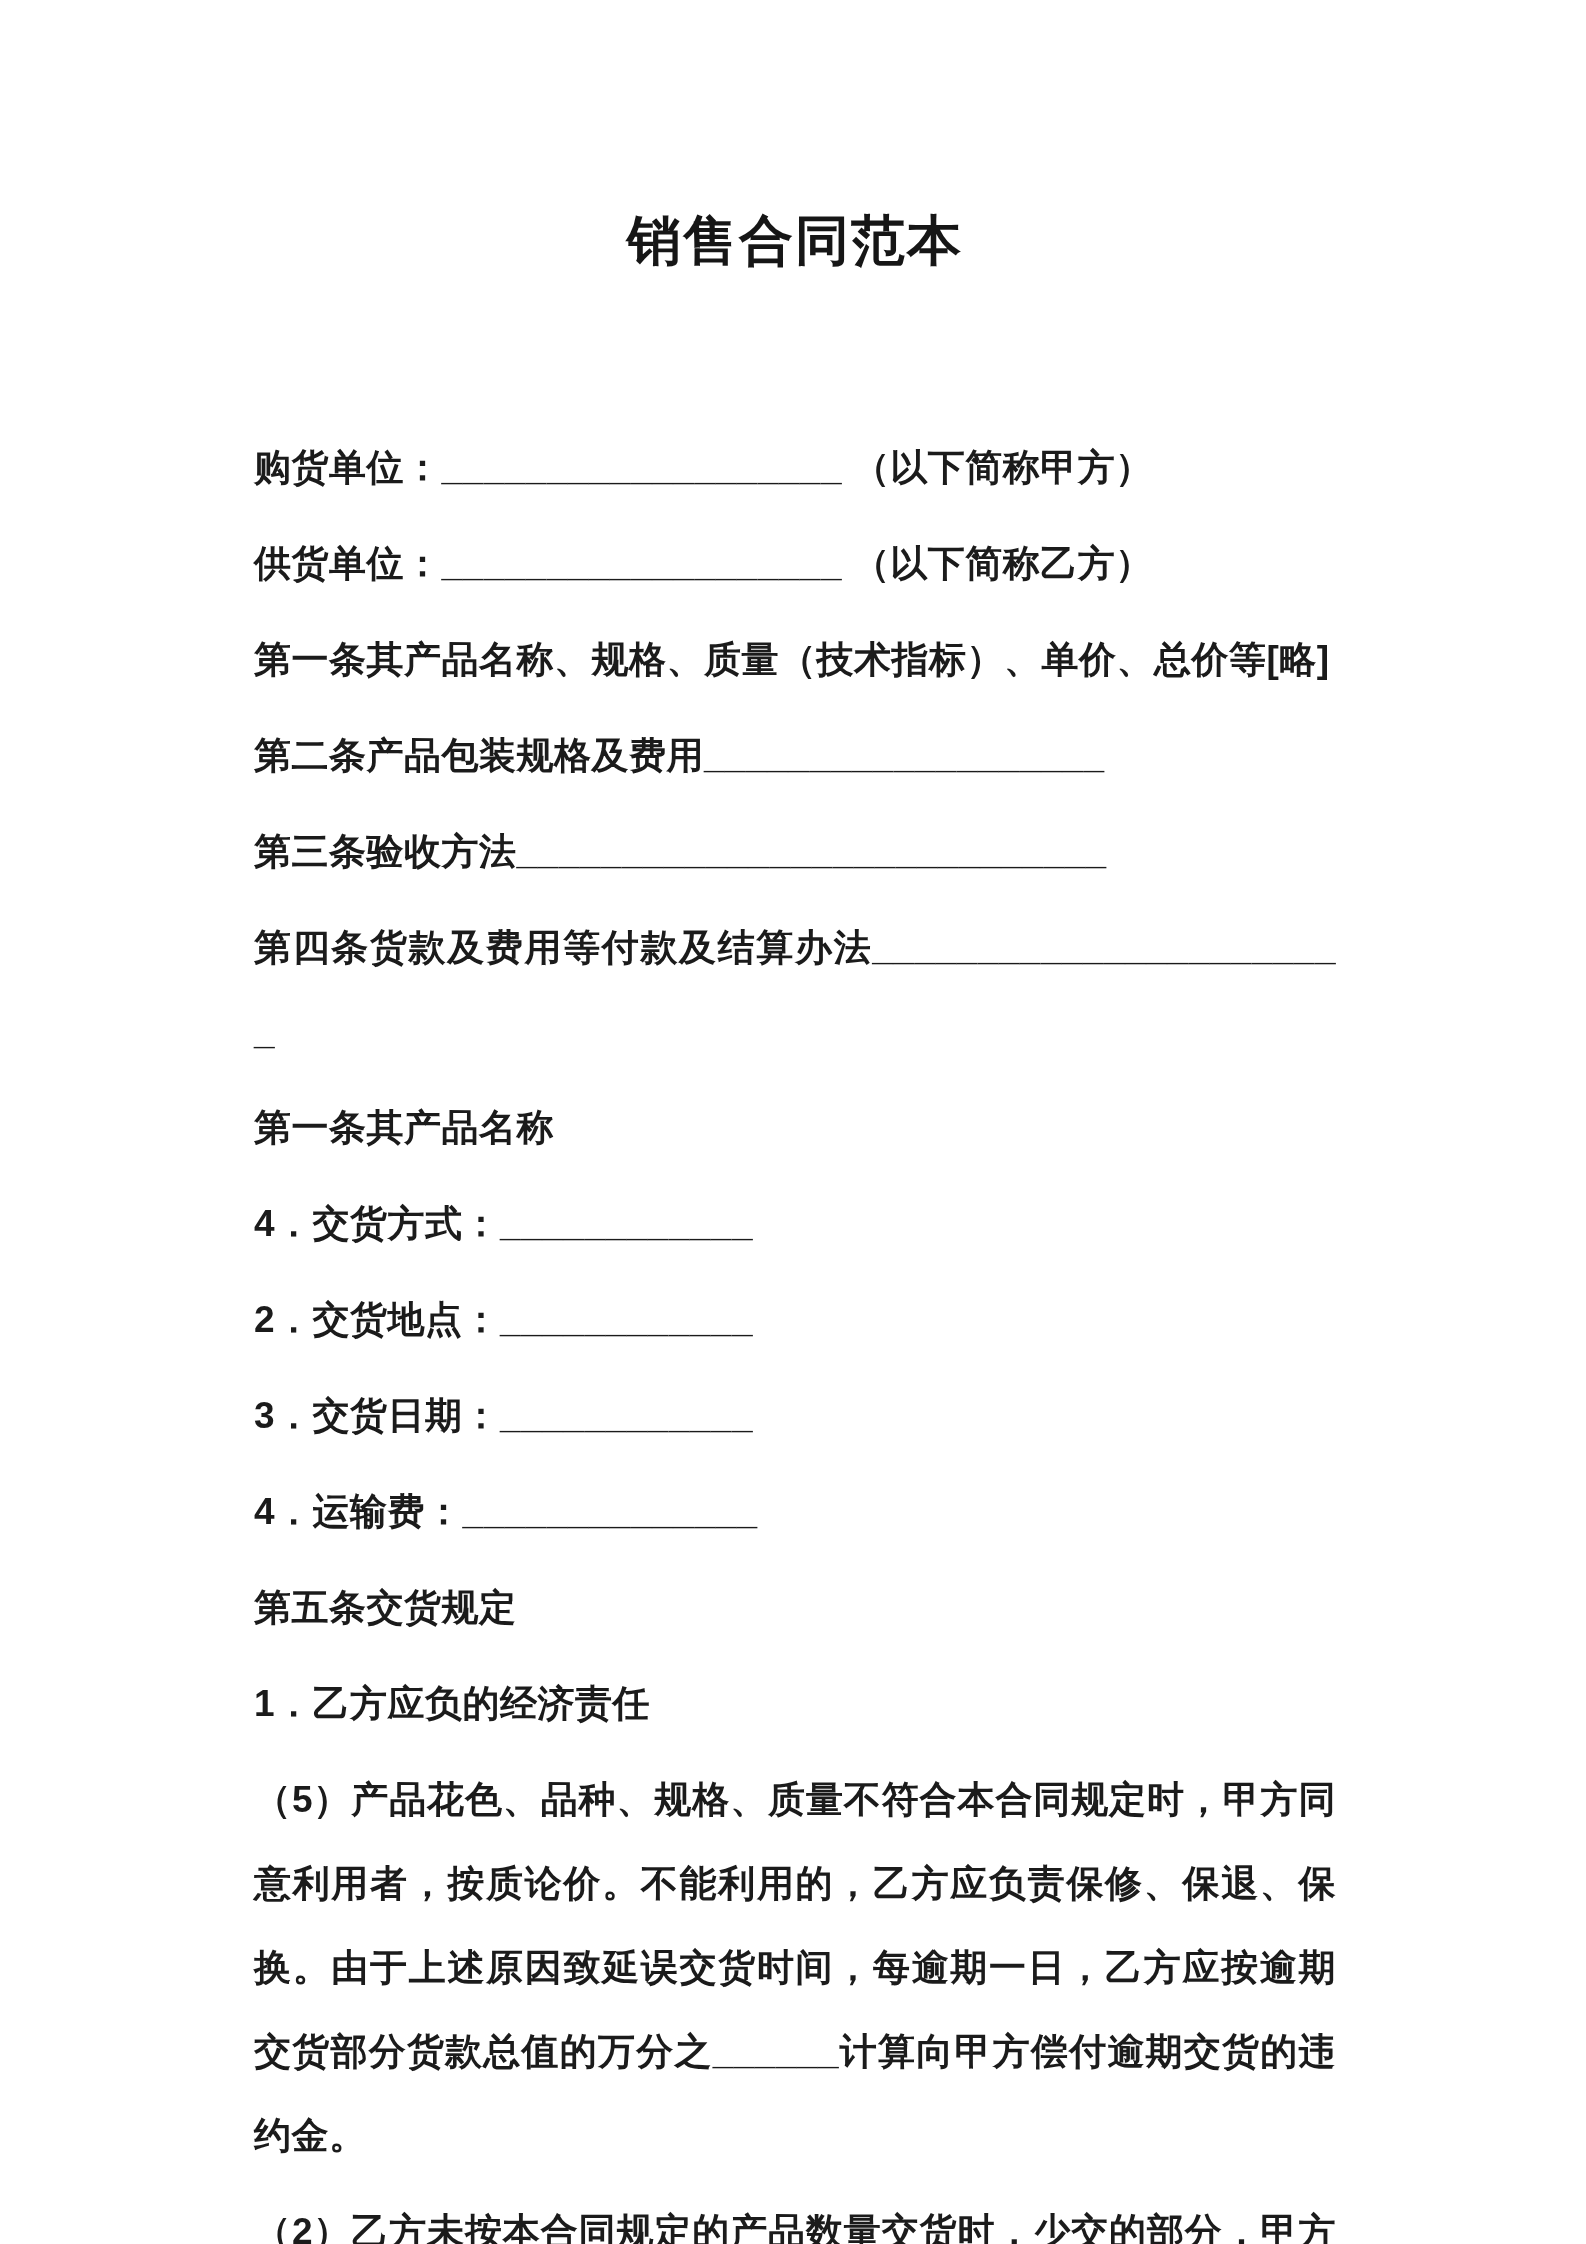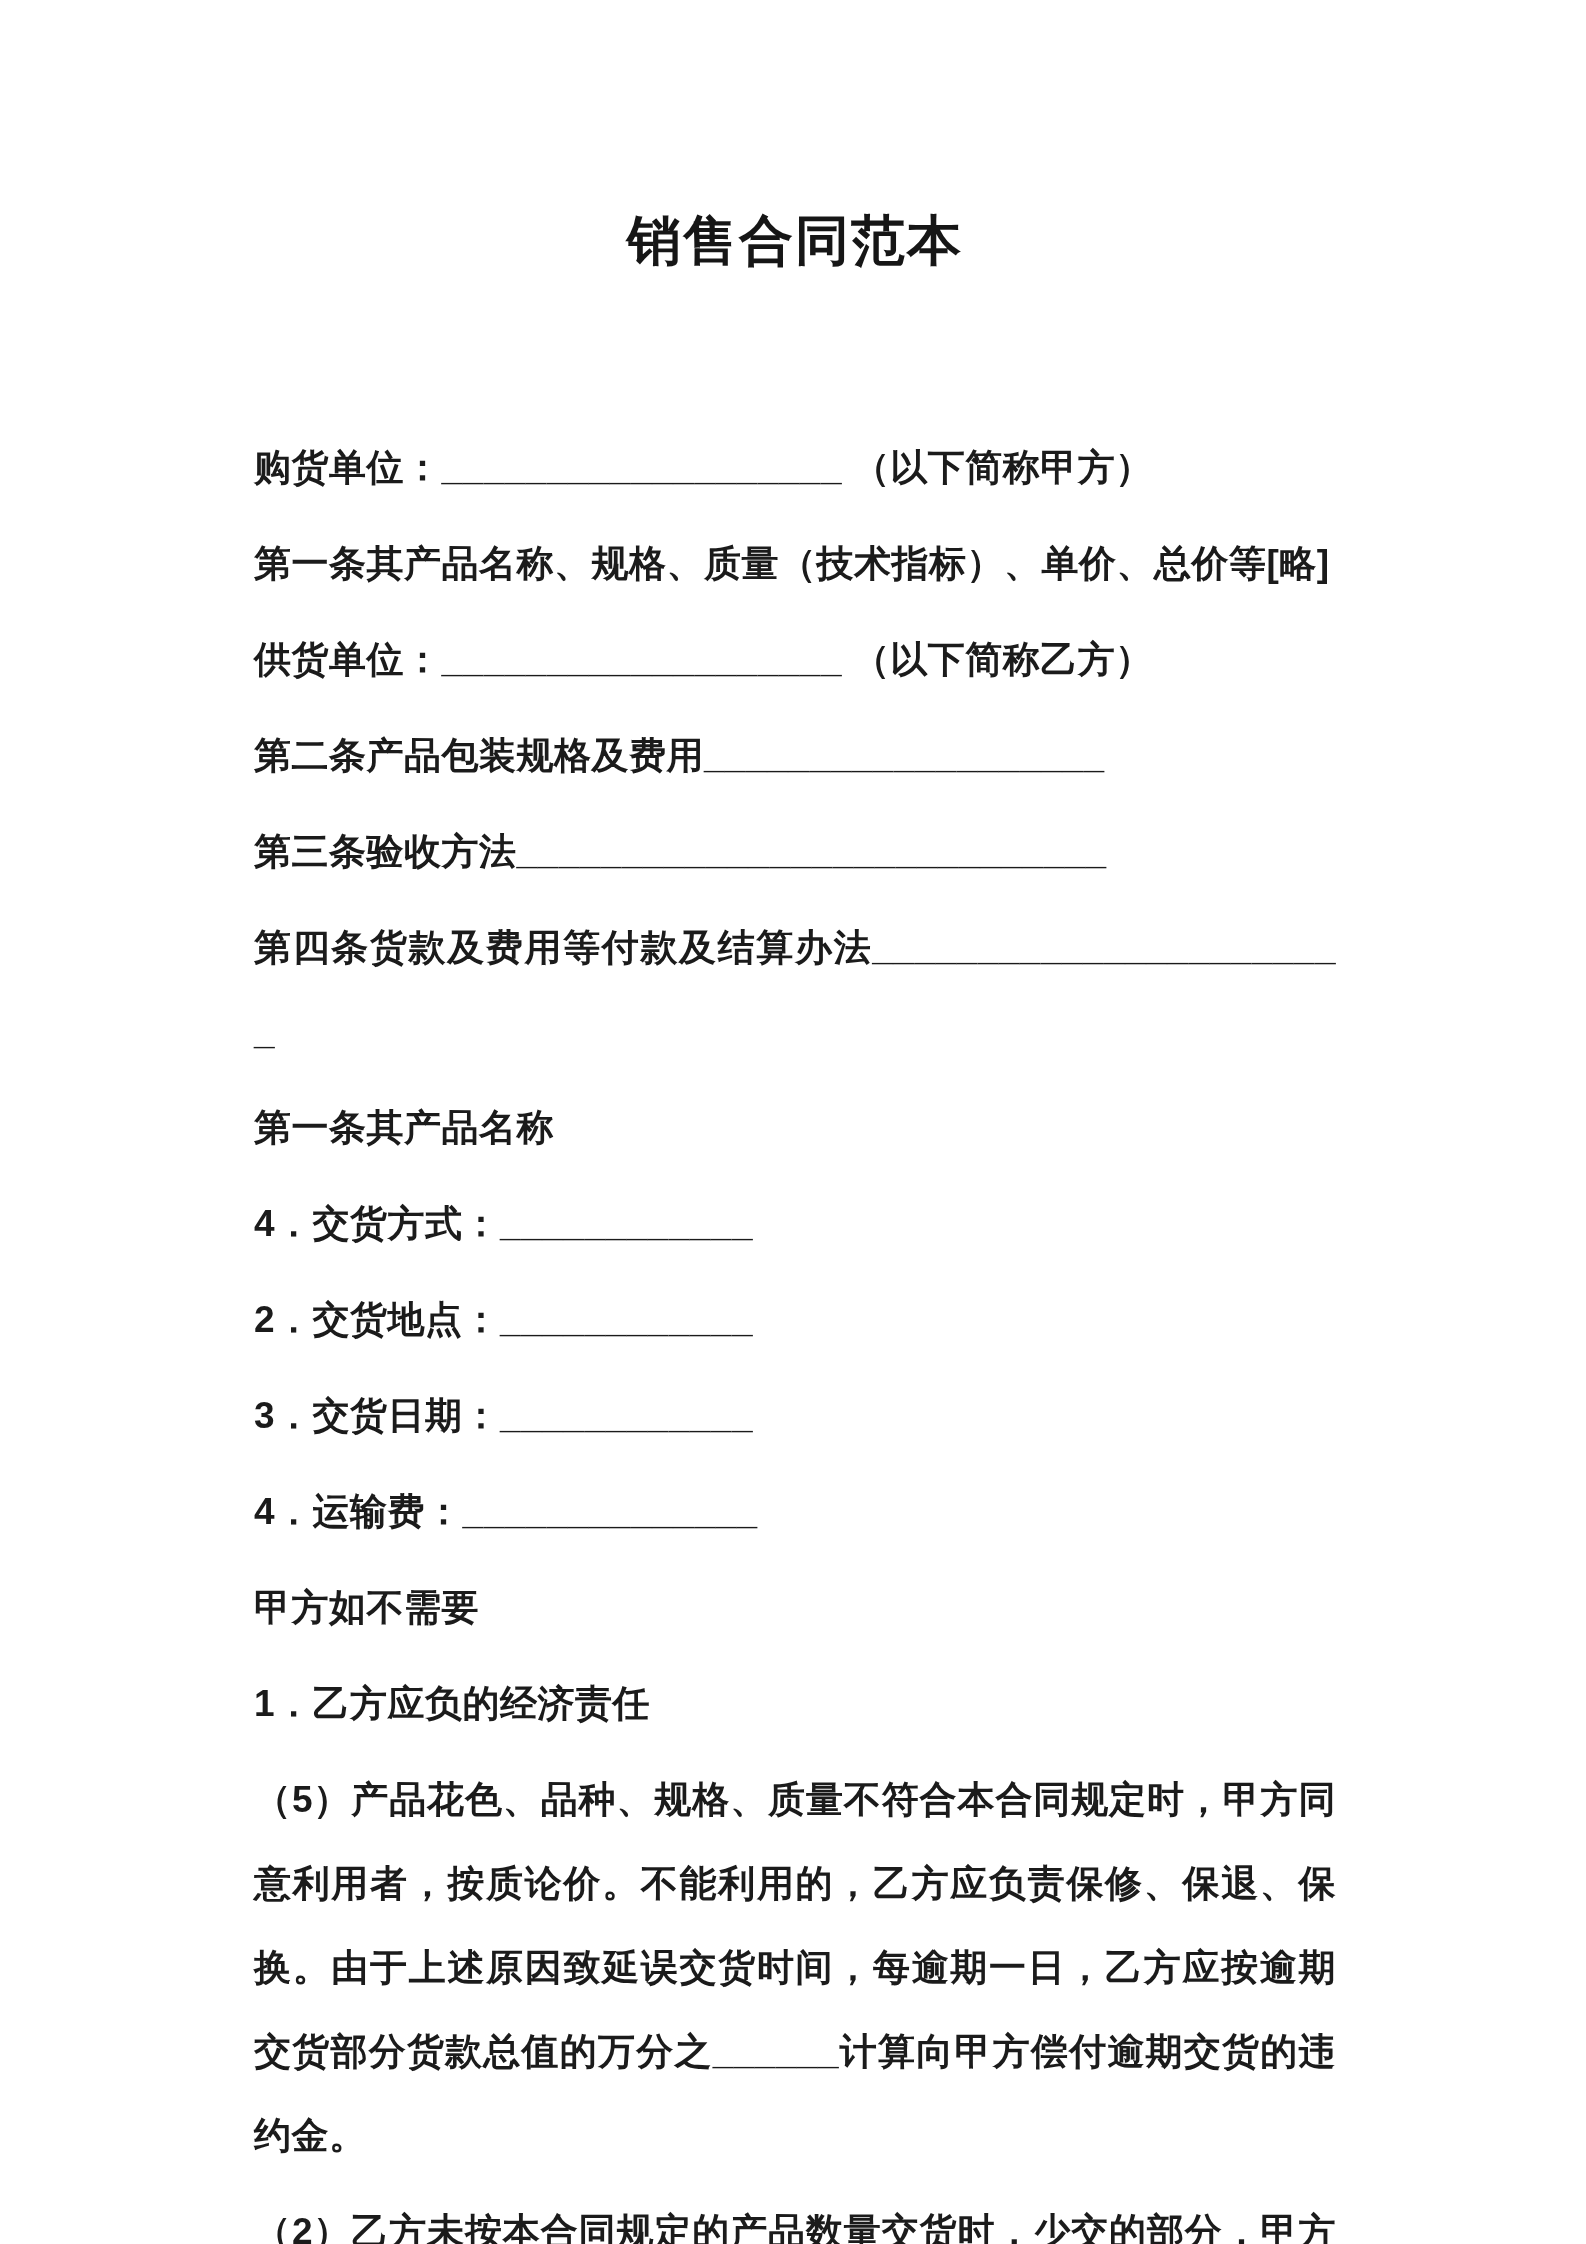--- a/index.html
+++ b/index.html
@@ -42,28 +42,28 @@
   }
 </style>
 </head>
 <body>
 
 <div class="page">
   <h1 class="doc-title">销售合同范本</h1>
 
   <div class="doc-body">
     <p>购货单位：___________________ （以下简称甲方）</p>
+    <p>供货单位：___________________ （以下简称乙方）</p>
     <p>第一条其产品名称、规格、质量（技术指标）、单价、总价等[略]</p>
-    <p>供货单位：___________________ （以下简称乙方）</p>
     <p>第二条产品包装规格及费用___________________</p>
     <p>第三条验收方法____________________________</p>
     <p>第四条货款及费用等付款及结算办法_______________________</p>
     <p>第一条其产品名称</p>
     <p>4．交货方式：____________</p>
     <p>2．交货地点：____________</p>
     <p>3．交货日期：____________</p>
     <p>4．运输费：______________</p>
-    <p>甲方如不需要</p>
+    <p>第五条交货规定</p>
     <p>1．乙方应负的经济责任</p>
     <p>（5）产品花色、品种、规格、质量不符合本合同规定时，甲方同意利用者，按质论价。不能利用的，乙方应负责保修、保退、保换。由于上述原因致延误交货时间，每逾期一日，乙方应按逾期交货部分货款总值的万分之______计算向甲方偿付逾期交货的违约金。</p>
     <p>（2）乙方未按本合同规定的产品数量交货时，少交的部分，甲方如果需要，应照数补交。甲方如不需要，可以退货。由于退货所造成的</p>
   </div>
 </div>
 
 </body></html>

